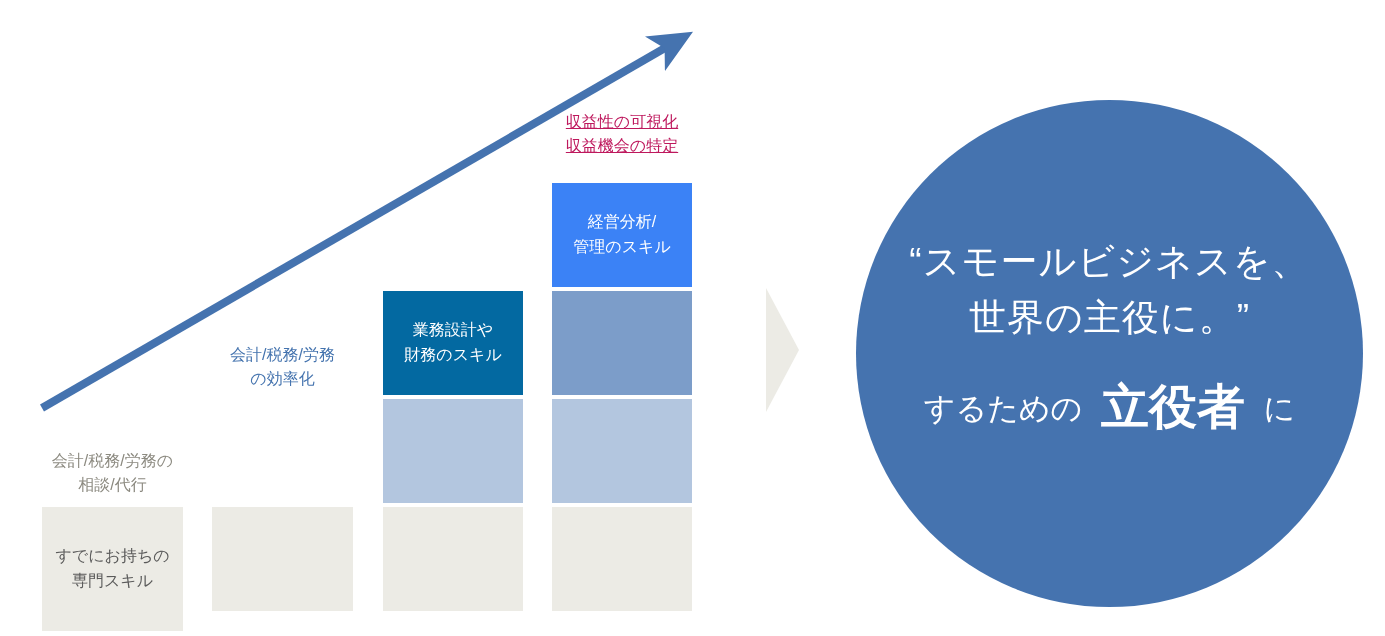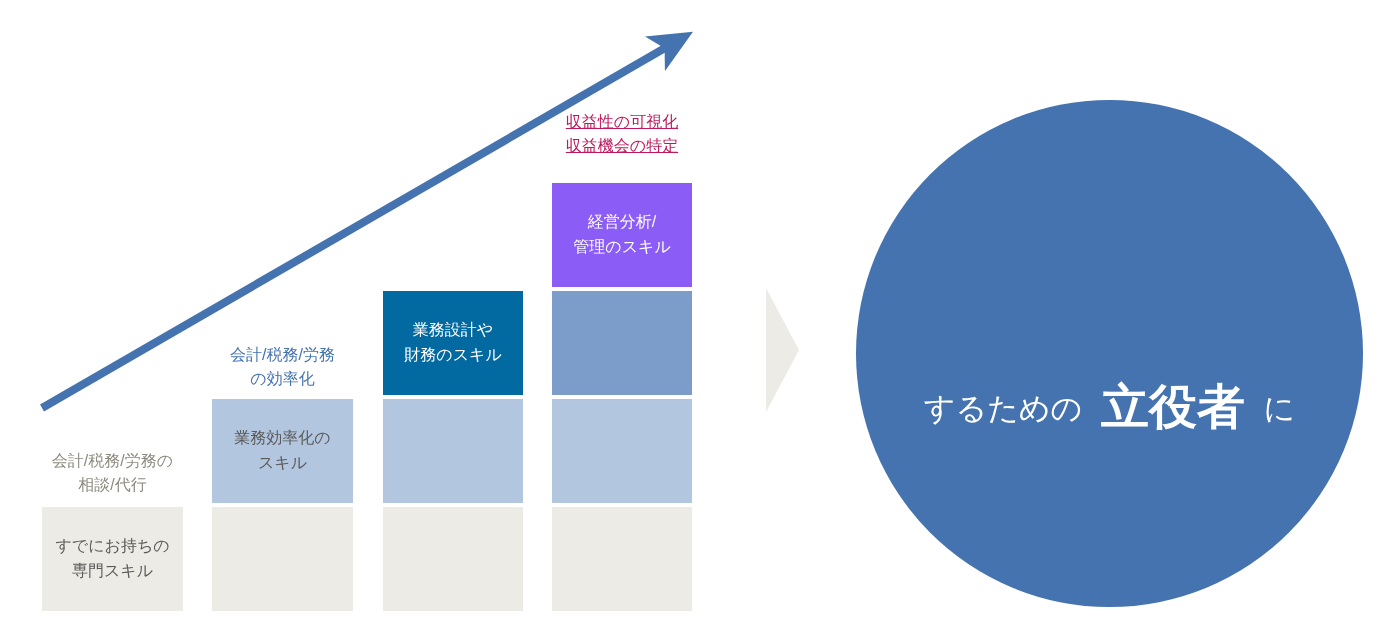--- a/index.html
+++ b/index.html
@@ -65,51 +65,49 @@
     <line x1="12" y1="394" x2="654" y2="23" stroke-width="8" marker-end="url(#ah)" stroke="#4573af"></line>
   </svg>
 
   <div class="abs step-label prelines" style="left: 202px; top: 343px; width: 161px; color: rgb(68, 115, 174);">会計/税務/労務
 の効率化</div>
   <div class="abs step-label prelines" style="left: 32px; top: 449px; width: 161px; color: rgb(140, 138, 128);">会計/税務/労務の
 相談/代行</div>
   <div class="abs step-label prelines" style="left: 542px; top: 110px; width: 160px; color: #be185d; text-decoration: underline;">収益性の可視化
 収益機会の特定</div>
 
-  <div class="abs seg" style="left: 42px; top: 507px; width: 141px; height: 104px; background-color: rgb(236, 235, 229);">
+  <div class="abs seg" style="left: 42px; top: 507px; width: 141px; height: 124px; background-color: rgb(236, 235, 229);">
     <span class="seg-text dark-text prelines">すでにお持ちの
 専門スキル</span>
   </div>
 
-  <div class="abs seg" style="left: 212px; top: 399px; width: 141px; height: 104px; background-color: rgb(179, 198, 223);">
-    <span class="seg-text dark-text prelines">業務効率化の
-スキル</span>
-  </div>
   <div class="abs seg" style="left: 212px; top: 507px; width: 141px; height: 104px; background-color: rgb(236, 235, 229);"></div>
 
   <div class="abs seg" style="left: 383px; top: 291px; width: 140px; height: 104px; background-color: #0369a1;">
     <span class="seg-text white-text prelines">業務設計や
 財務のスキル</span>
   </div>
   <div class="abs seg" style="left: 383px; top: 399px; width: 140px; height: 104px; background-color: rgb(179, 198, 223);"></div>
   <div class="abs seg" style="left: 383px; top: 507px; width: 140px; height: 104px; background-color: rgb(236, 235, 229);"></div>
 
-  <div class="abs seg" style="left: 552px; top: 183px; width: 140px; height: 104px; background-color: #8b5cf6;">
+  <div class="abs seg" style="left: 552px; top: 183px; width: 140px; height: 104px; background-color: #3b82f6;">
     <span class="seg-text white-text prelines">経営分析/
 管理のスキル</span>
   </div>
   <div class="abs seg" style="left: 552px; top: 291px; width: 140px; height: 104px; background-color: rgb(124, 157, 201);"></div>
   <div class="abs seg" style="left: 552px; top: 399px; width: 140px; height: 104px; background-color: rgb(179, 198, 223);"></div>
   <div class="abs seg" style="left: 552px; top: 507px; width: 140px; height: 104px; background-color: rgb(236, 235, 229);"></div>
 
   <svg class="abs" style="left:766px; top:288px;" width="34" height="124" viewBox="0 0 34 124">
     <polygon points="0,0 33,62 0,124" fill="#ecebe5"></polygon>
   </svg>
 
   <div class="abs vision-circle" style="left: 856px; top: 100px; width: 507px; height: 507px; background-color: rgb(69, 115, 175);">
+    <div class="abs vision-quote prelines" style="top:134px;">“スモールビジネスを、
+世界の主役に。”</div>
     <div class="abs vision-tagline" style="top:276px;">
       <span>するための</span>
       <span class="emph">立役者</span>
       <span>に</span>
     </div>
   </div>
 
 </div>
 
 </body></html>

